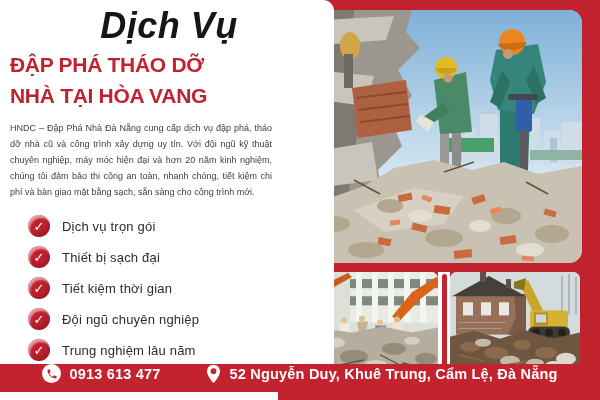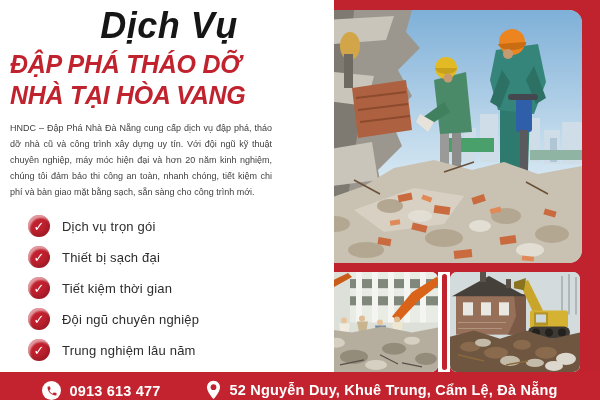--- a/index.html
+++ b/index.html
@@ -11,31 +11,31 @@
   .right-panel { position:absolute; left:278px; top:0; width:322px; height:400px; background:#c0232e; }
   .main-photo { position:absolute; left:16px; top:10px; width:288px; height:253px; border-radius:13px; overflow:hidden; background:#bcd0e0; }
   .photo-small { position:absolute; top:272px; height:100px; border-radius:7px; overflow:hidden; }
   .photo-small.left  { left:16px;  width:144px; background:#d9ddd6; }
   .photo-small.right { left:172px; width:130px; background:#d3dbdc; }
   .photo-gap { position:absolute; left:160px; top:272px; width:12px; height:100px; background:#ffffff; }
   .photo-gap .bar { position:absolute; left:3.5px; top:2px; width:5px; height:96px; background:#c0232e; border-radius:3px; }
   .photo-svg { display:block; width:100%; height:100%; }
 
   
-  .left-panel { position:absolute; left:0; top:0; width:334px; height:372px; background:#fff; padding:4px 6px 0 10px; }
+  .left-panel { position:absolute; left:0; top:0; width:334px; height:372px; background:#fff; padding:4px 6px 0 10px;border-radius:11px; }
   .script-title { text-align:center; font-size:36px; line-height:44px; font-weight:bold; font-style:italic; color:#161616; letter-spacing:0.5px; }
-  .headline { margin-top:1px; font-size:25px; line-height:31px; font-weight:bold; color:#c0232e; white-space:pre-line; letter-spacing:-0.3px;font-style:italic; }
+  .headline { margin-top:1px; font-size:21px; line-height:31px; font-weight:bold; color:#c0232e; white-space:pre-line; letter-spacing:-0.3px; }
   .intro { margin-top:9px; width:262px; font-size:9px; line-height:16px; color:#3f3f3f; text-align:justify; }
   .checklist { margin-top:15px; padding-left:18px; }
   .check-item { display:flex; align-items:center; margin-bottom:9px; height:22px; }
   .check-circle { width:22px; height:22px; border-radius:50%; background:#c0202e; color:#fff; font-size:13px; font-weight:bold; display:flex; align-items:center; justify-content:center; box-shadow: inset 2px 3px 2px rgba(255,255,255,.55), inset -2px -3px 4px rgba(0,0,0,.18); flex:0 0 22px; }
   .check-label { margin-left:12px; font-size:13px; color:#2c2c2c; font-weight:500; letter-spacing:0.2px; }
 
   
-  .footer { position:absolute; left:0; top:372px; width:600px; height:28px; background:#c2232e; display:flex; align-items:flex-end; justify-content:center; gap:44px; }
+  .footer { position:absolute; left:0; top:364px; width:600px; height:28px; background:#c2232e; display:flex; align-items:flex-start; justify-content:center; gap:44px; }
   .footer-group { display:flex; align-items:center; gap:8px; }
   .footer-text { color:#ffffff; font-weight:bold; font-size:14.5px; letter-spacing:0.2px; }
   .phone-badge { width:19px; height:19px; border-radius:50%; background:#ffffff; display:flex; align-items:center; justify-content:center; }
   .icon-svg { display:block; }
 </style>
 </head>
 <body>
 
 <div class="page">
 

